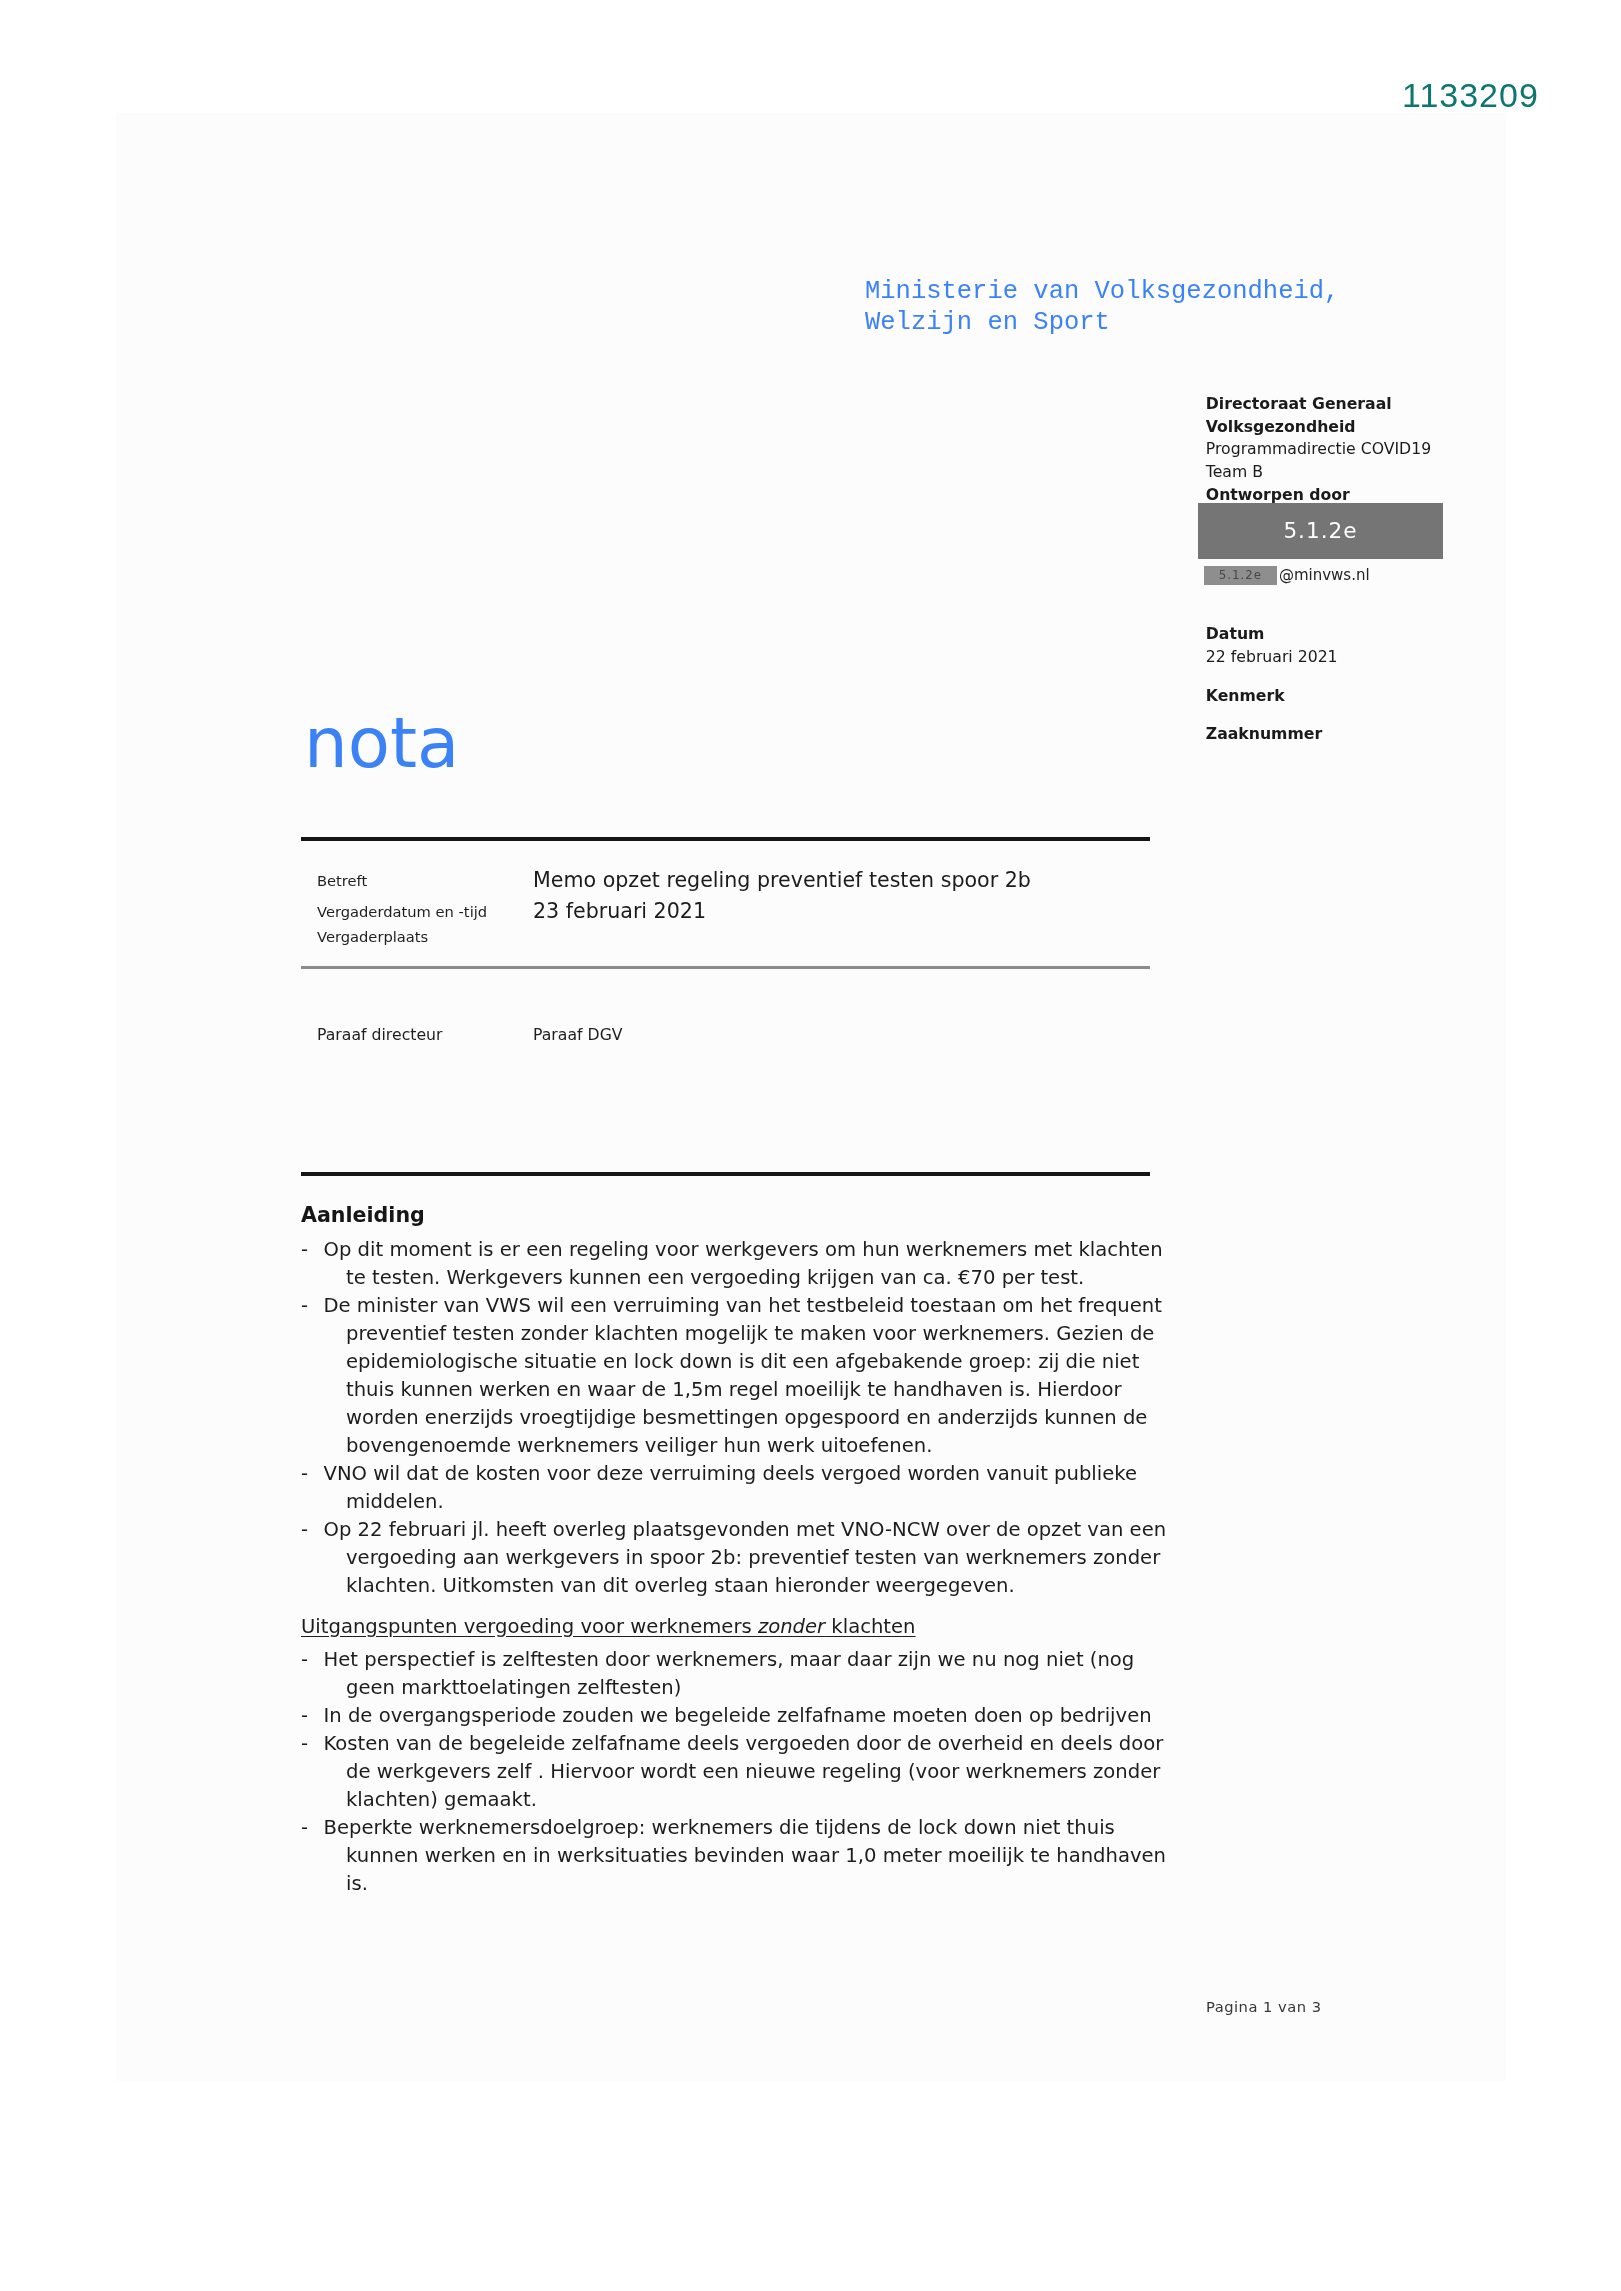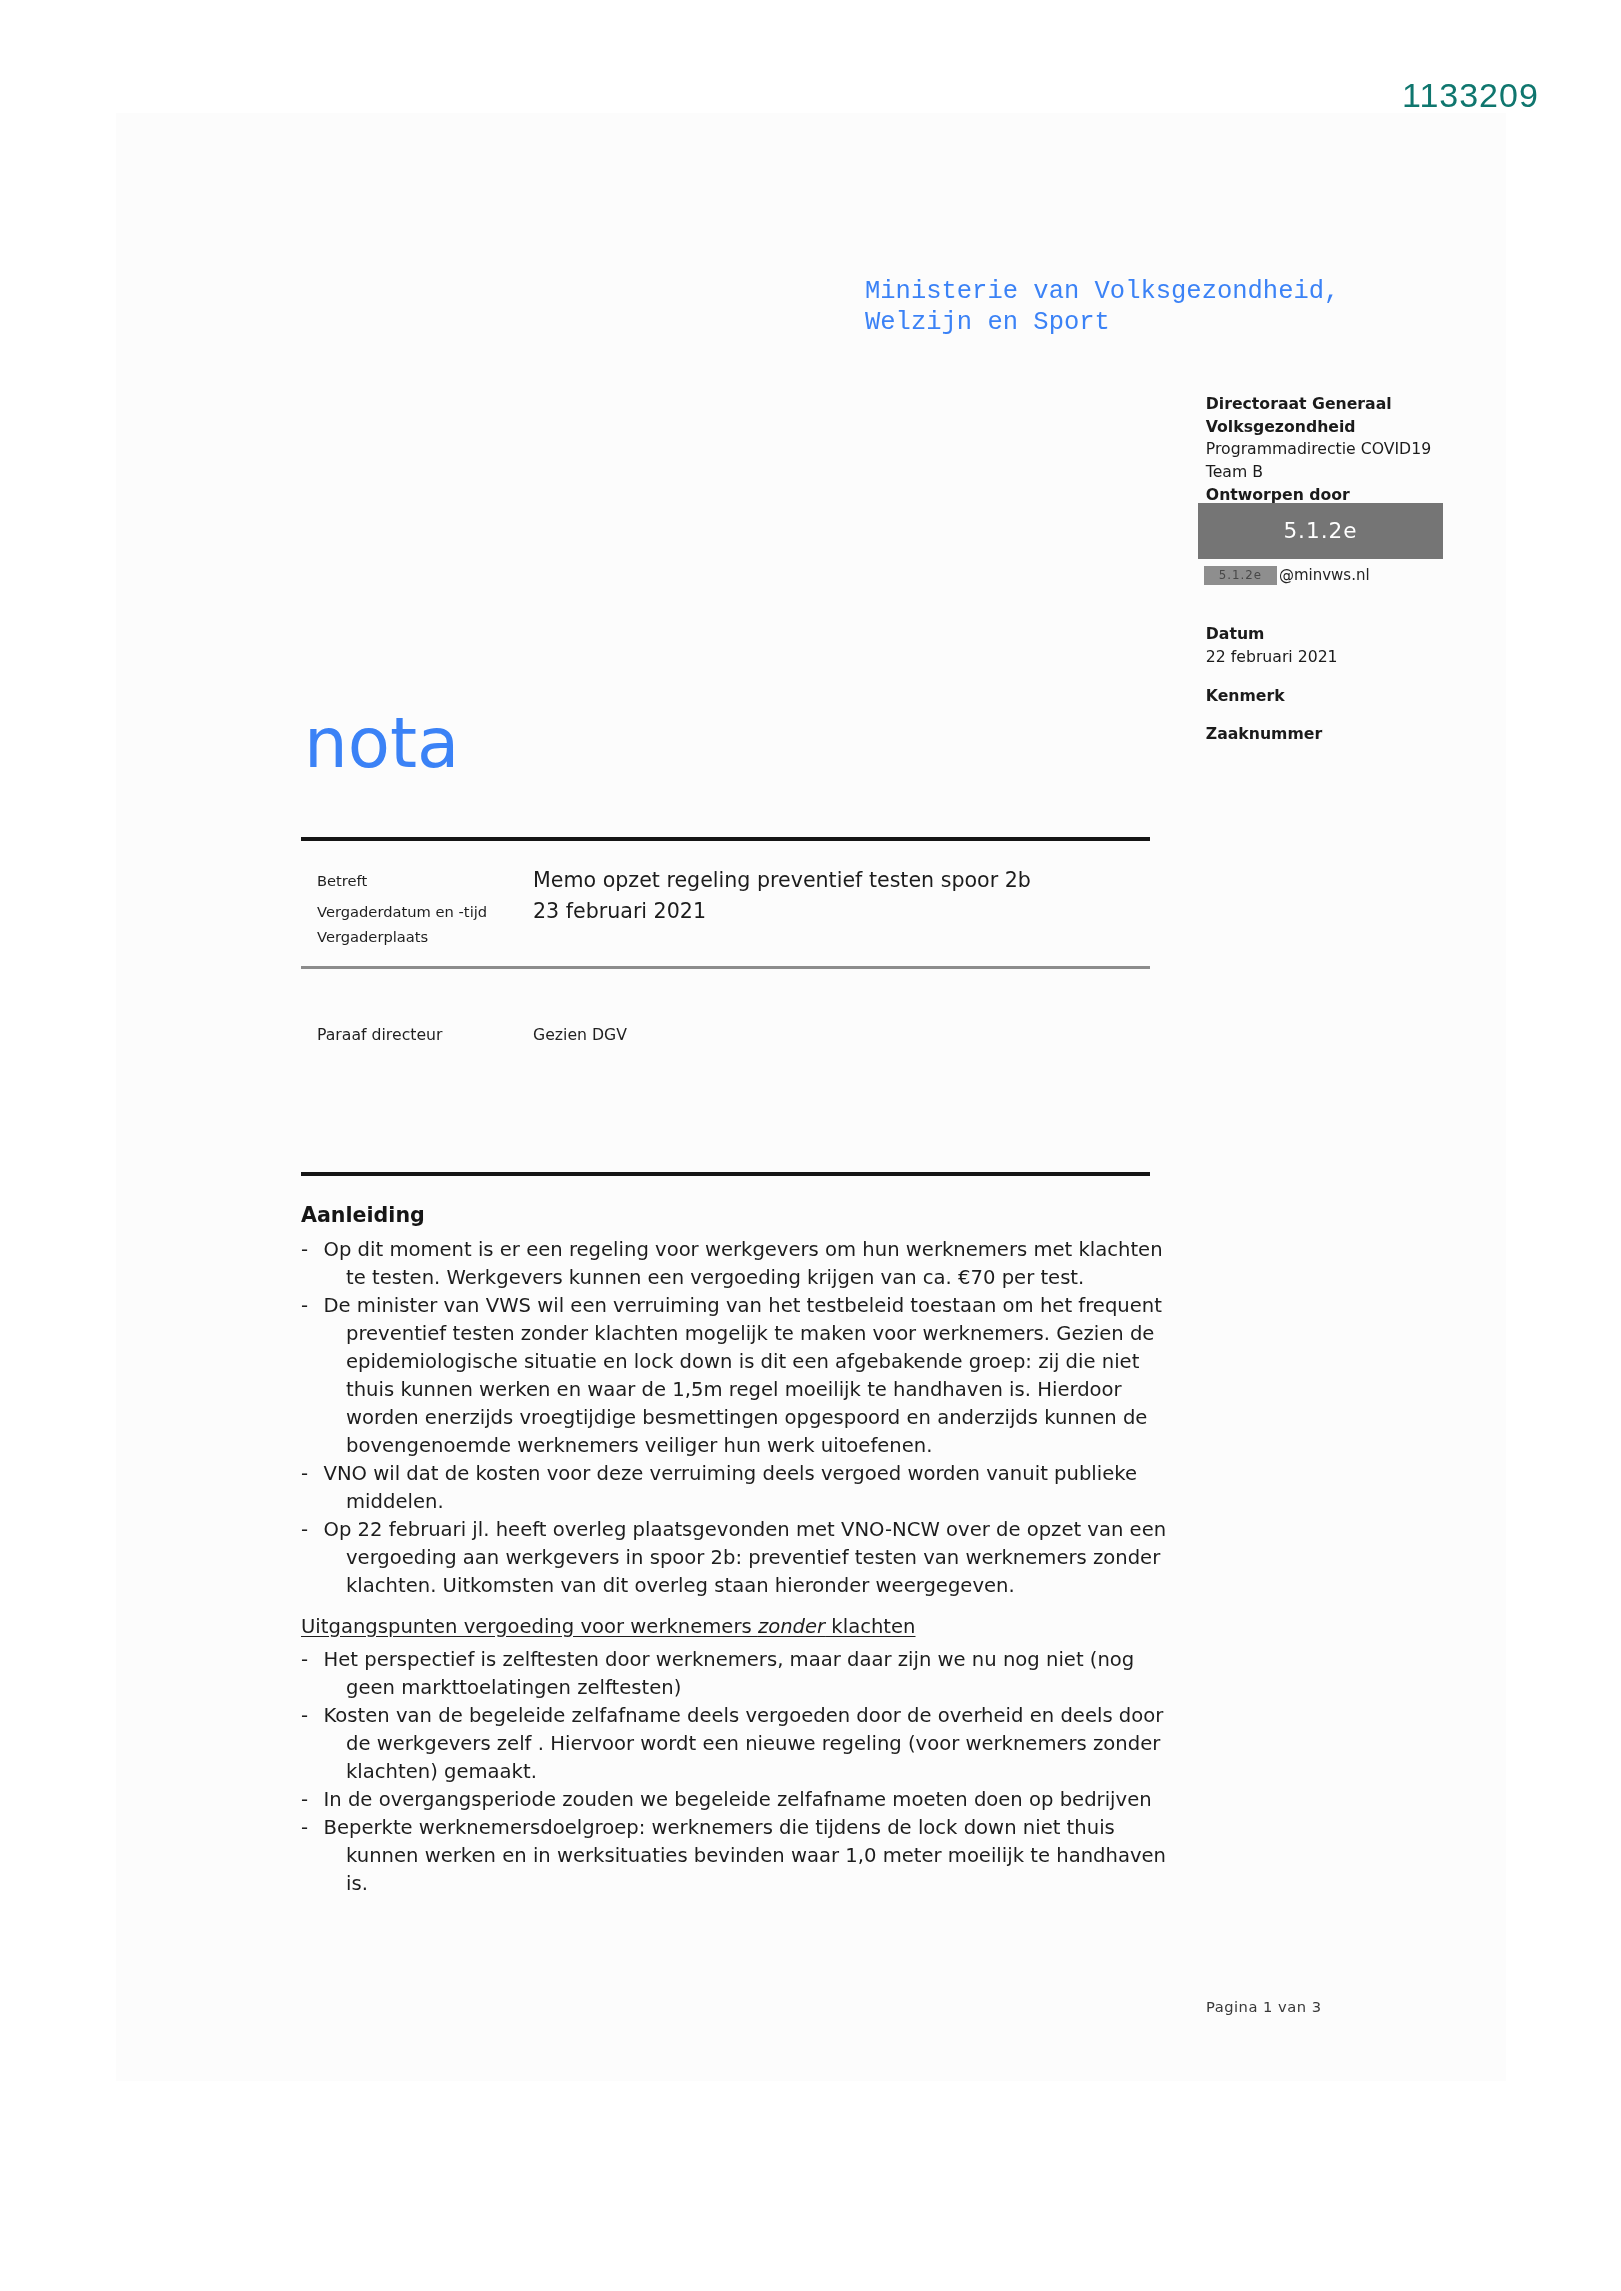--- a/index.html
+++ b/index.html
@@ -146,40 +146,40 @@
 
   <div class="meta-label m-r1l">Betreft</div>
   <div class="meta-value m-r1v">Memo opzet regeling preventief testen spoor 2b</div>
   <div class="meta-label m-r2l">Vergaderdatum en -tijd</div>
   <div class="meta-value m-r2v">23 februari 2021</div>
   <div class="meta-label m-r3l">Vergaderplaats</div>
 
   <div class="rule rule-2"></div>
 
   <div class="paraaf paraaf-left">Paraaf directeur</div>
-  <div class="paraaf paraaf-right">Gezien DGV</div>
+  <div class="paraaf paraaf-right">Paraaf DGV</div>
 
   <div class="rule rule-3"></div>
 
   <div class="content">
     <h2>Aanleiding</h2>
     <ul class="bullets">
       <li>Op dit moment is er een regeling voor werkgevers om hun werknemers met klachten te testen. Werkgevers kunnen een vergoeding krijgen van ca. €70 per test.</li>
       <li>De minister van VWS wil een verruiming van het testbeleid toestaan om het frequent preventief testen zonder klachten mogelijk te maken voor werknemers. Gezien de epidemiologische situatie en lock down is dit een afgebakende groep: zij die niet thuis kunnen werken en waar de 1,5m regel moeilijk te handhaven is. Hierdoor worden enerzijds vroegtijdige besmettingen opgespoord en anderzijds kunnen de bovengenoemde werknemers veiliger hun werk uitoefenen.</li>
       <li>VNO wil dat de kosten voor deze verruiming deels vergoed worden vanuit publieke middelen.</li>
       <li>Op 22 februari jl. heeft overleg plaatsgevonden met VNO-NCW over de opzet van een vergoeding aan werkgevers in spoor 2b: preventief testen van werknemers zonder klachten. Uitkomsten van dit overleg staan hieronder weergegeven.</li>
     </ul>
 
     <span class="sec2-head">
       <span class="u"><span>Uitgangspunten vergoeding voor werknemers </span><span class="it">zonder</span><span> klachten</span></span>
     </span>
     <ul class="bullets">
       <li>Het perspectief is zelftesten door werknemers, maar daar zijn we nu nog niet (nog geen markttoelatingen zelftesten)</li>
+      <li>In de overgangsperiode zouden we begeleide zelfafname moeten doen op bedrijven</li>
       <li>Kosten van de begeleide zelfafname deels vergoeden door de overheid en deels door de werkgevers zelf . Hiervoor wordt een nieuwe regeling (voor werknemers zonder klachten) gemaakt.</li>
-      <li>In de overgangsperiode zouden we begeleide zelfafname moeten doen op bedrijven</li>
       <li>Beperkte werknemersdoelgroep: werknemers die tijdens de lock down niet thuis kunnen werken en in werksituaties bevinden waar 1,0 meter moeilijk te handhaven is.</li>
     </ul>
   </div>
 
   <div class="footer">Pagina 1 van 3</div>
 
 </div>
 
 
 </body></html>

